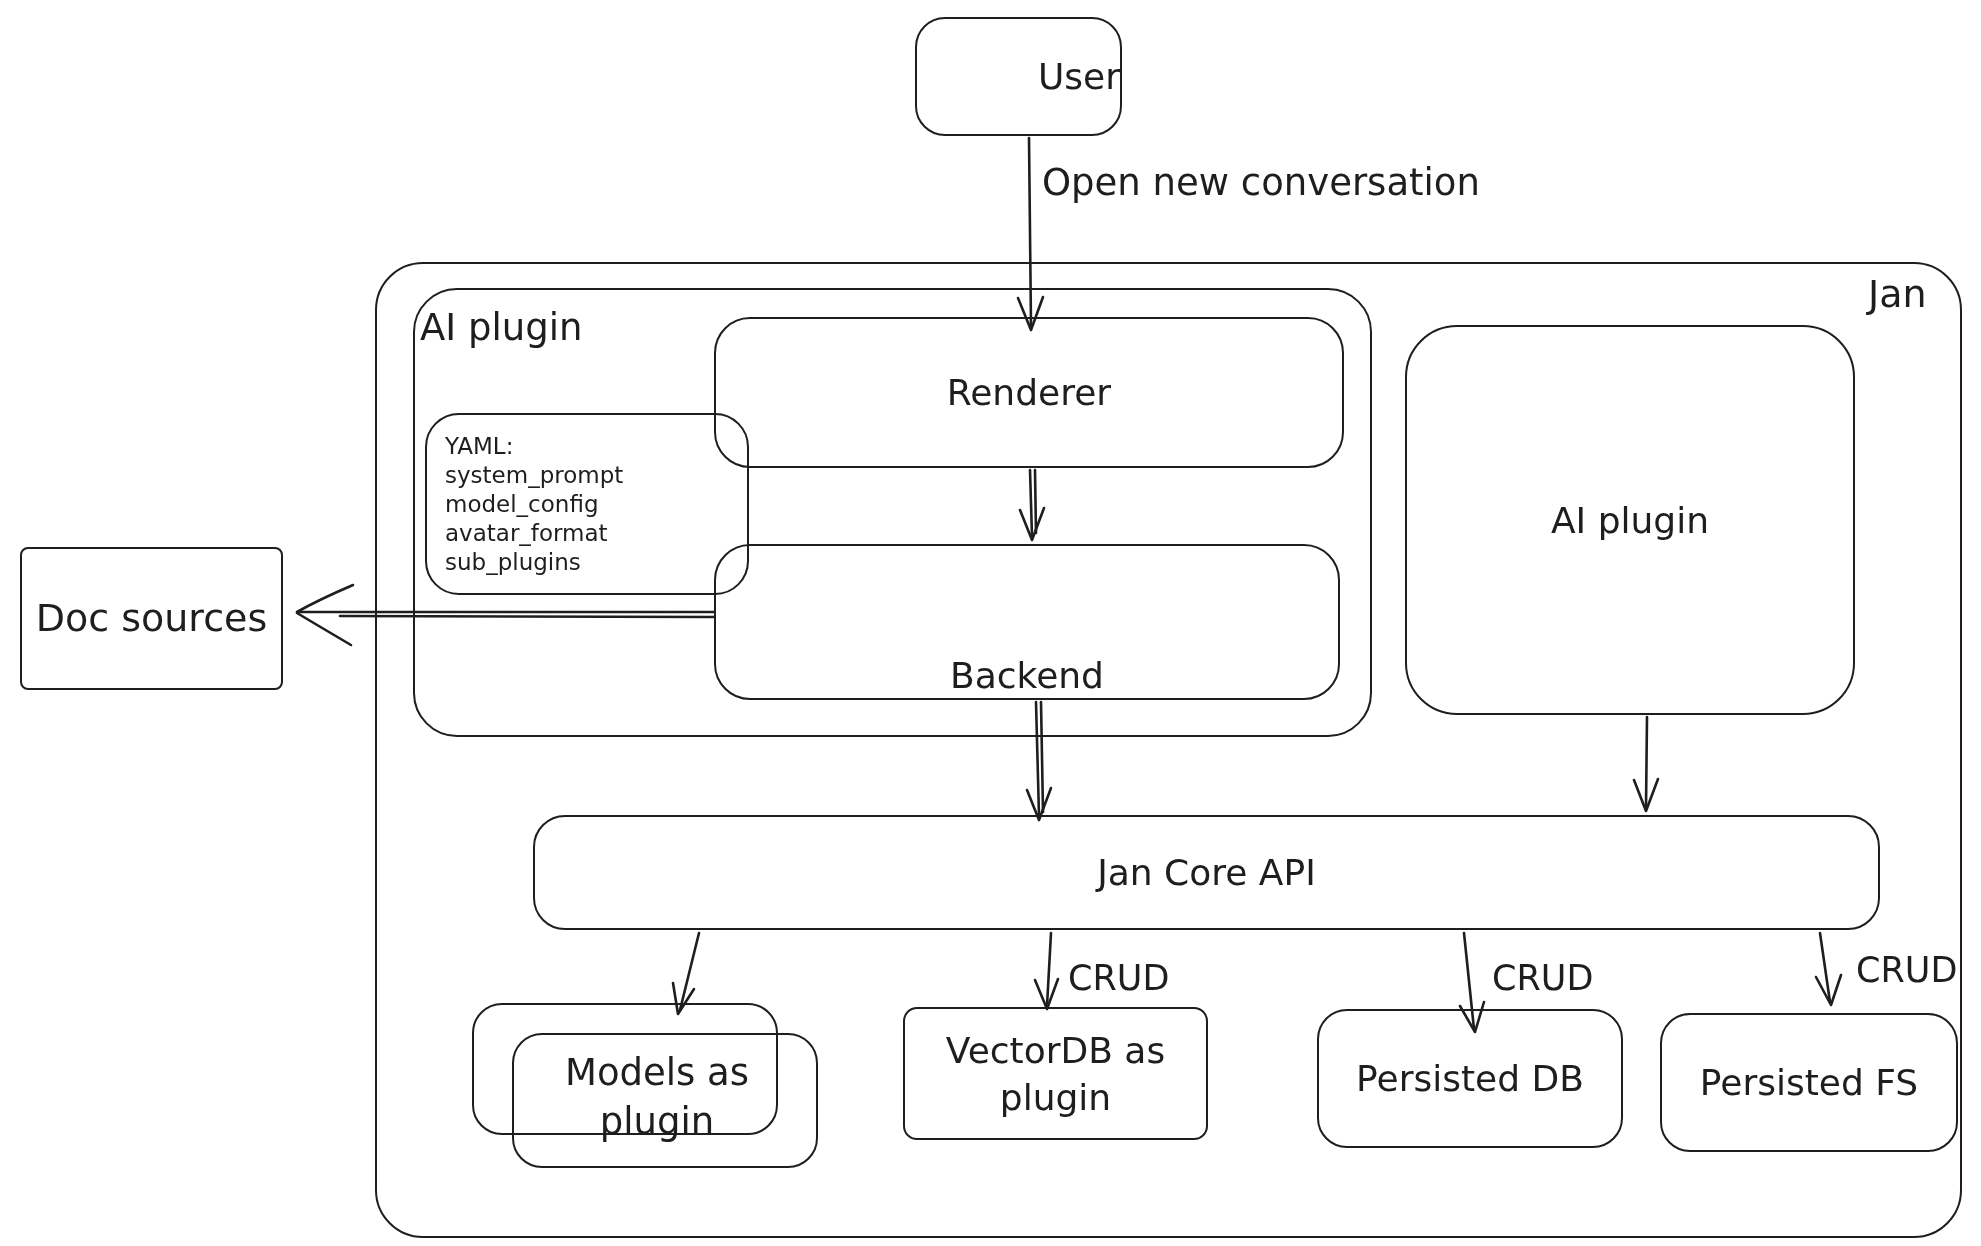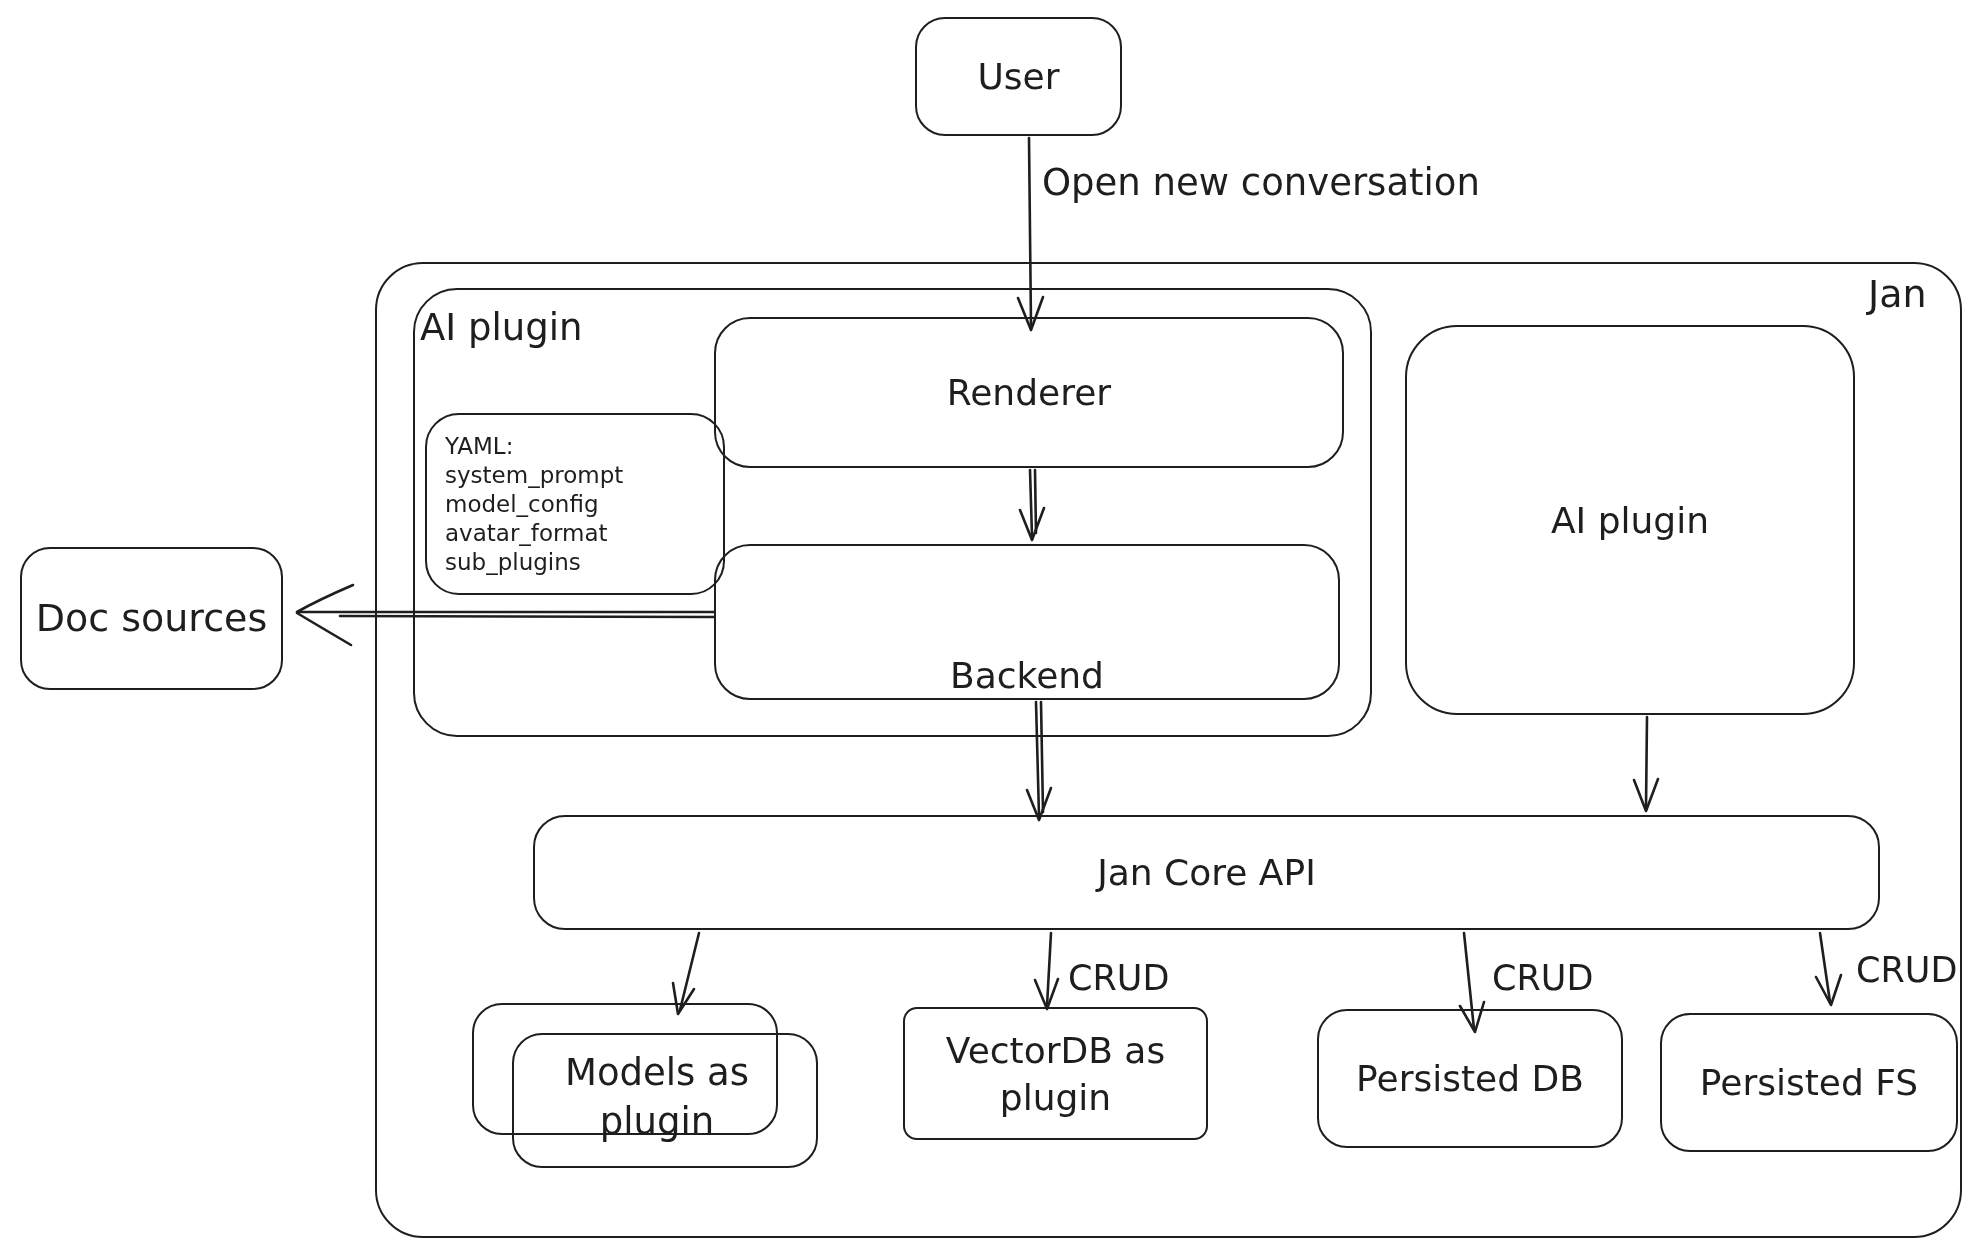--- a/index.html
+++ b/index.html
@@ -45,43 +45,43 @@
 <body>
 
 <div id="canvas">
 
   <div class="box" style="left:375px; top:262px; width:1587px; height:976px; border-radius:48px;"></div>
   <div class="free-label" style="left:1868px; top:272px; font-size:38px;">Jan</div>
 
   <div class="box" style="left:413px; top:288px; width:959px; height:449px; border-radius:44px;"></div>
   <div class="free-label" style="left:420px; top:306px; font-size:37px;">AI plugin</div>
 
-  <div class="box" style="left:915px; top:17px; width:207px; height:119px; border-radius:30px;">
+  <div class="box" style="left:915px; top:17px; width:207px; height:119px; border-radius:30px;justify-content:flex-end;">
     <span class="node-label">User</span>
   </div>
 
   <div class="box" style="left:714px; top:317px; width:630px; height:151px; border-radius:36px;">
     <span class="node-label">Renderer</span>
   </div>
 
-  <div class="box" style="left:425px; top:413px; width:300px; height:182px; border-radius:34px; justify-content:flex-start; padding-left:18px;">
+  <div class="box" style="left:425px; top:413px; width:324px; height:182px; border-radius:34px; justify-content:flex-start; padding-left:18px;">
     <div class="small-note">
       <div>YAML:</div>
       <div>system_prompt</div>
       <div>model_config</div>
       <div>avatar_format</div>
       <div>sub_plugins</div>
     </div>
   </div>
 
   <div class="box" style="left:714px; top:544px; width:626px; height:156px; border-radius:36px;align-items:flex-end;">
     <span class="node-label">Backend</span>
   </div>
 
-  <div class="box" style="left:20px; top:547px; width:263px; height:143px; border-radius:30px;">
+  <div class="box" style="left:20px; top:547px; width:263px; height:143px; border-radius:8px;">
     <span class="node-label" style="font-size:38px;">Doc sources</span>
   </div>
 
   <div class="box" style="left:1405px; top:325px; width:450px; height:390px; border-radius:52px;">
     <span class="node-label">AI plugin</span>
   </div>
 
   <div class="box" style="left:533px; top:815px; width:1347px; height:115px; border-radius:32px;text-align:center;">
     <span class="node-label">Jan Core API</span>
   </div>

